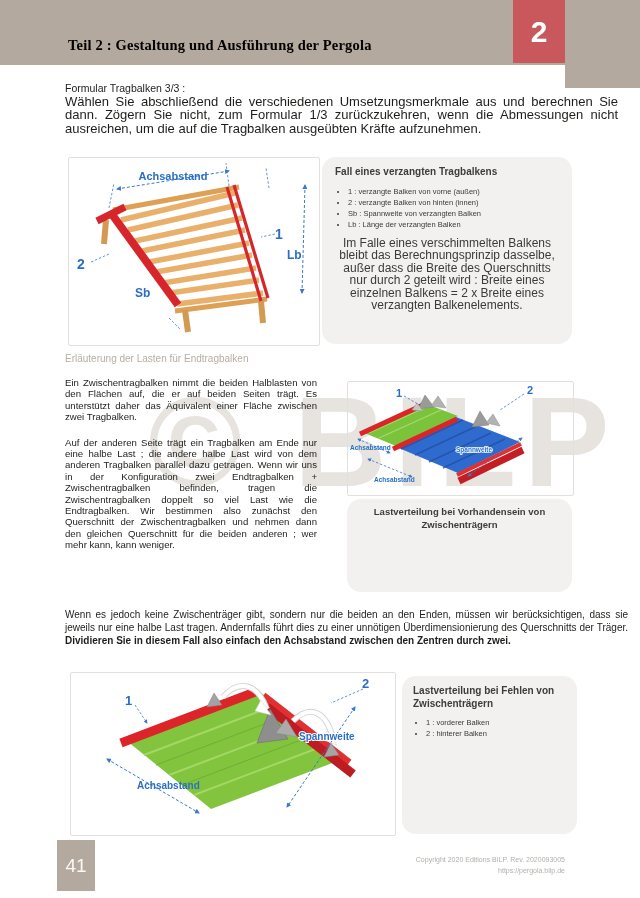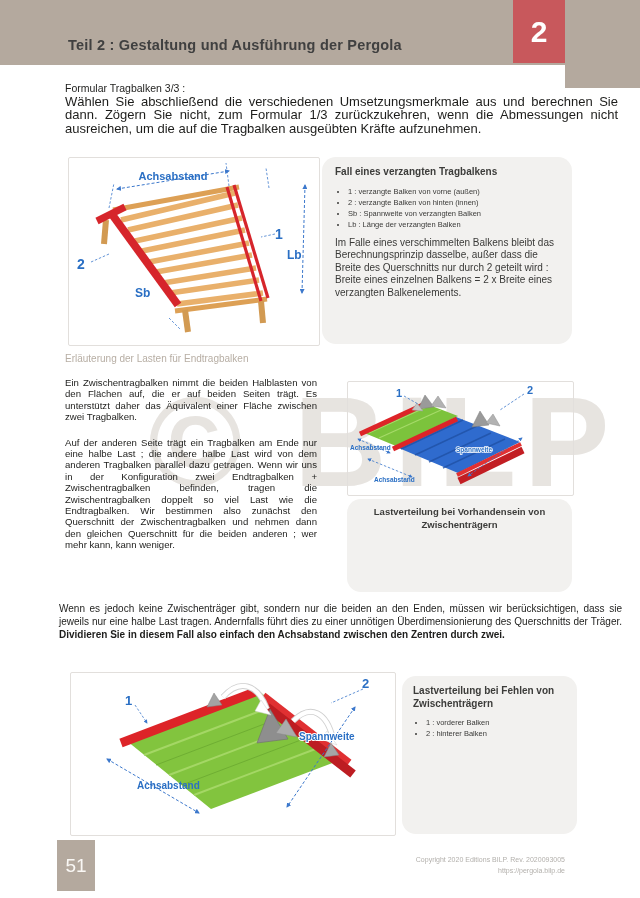--- a/index.html
+++ b/index.html
@@ -4,22 +4,22 @@
 <style>
   html,body{margin:0;padding:0;background:#fff;}
   .page{position:relative;width:640px;height:898px;background:#fff;overflow:hidden;
         font-family:"Liberation Sans",sans-serif;color:#1d1d1b;}
   
   .topbar{position:absolute;left:0;top:0;width:640px;height:65px;background:#b4a99e;z-index:3;}
   .corner-block{position:absolute;left:565px;top:0;width:75px;height:88px;background:#b4a99e;z-index:3;}
   .chapter-badge{position:absolute;left:513px;top:0;width:52px;height:63px;background:#c8585c;z-index:4;
         display:flex;align-items:center;justify-content:center;}
   .chapter-badge span{color:#fff;font-size:30px;font-weight:bold;}
-  .page-title{position:absolute;left:68px;top:37px;z-index:4;margin:0;color:#404040;
-        font-size:14.5px;font-weight:bold;letter-spacing:.2px;}
+  .page-title{position:absolute;left:68px;top:37px;z-index:4;margin:0;color:#000000;
+        font-size:14.5px;font-weight:bold;letter-spacing:.2px;font-family:Liberation Serif, serif;}
   
   .watermark{position:absolute;left:148px;top:368px;z-index:2;font-size:128px;font-weight:bold;
         letter-spacing:8px;color:#e7e4e0;white-space:nowrap;user-select:none;}
   
   .intro{position:absolute;left:65px;top:82px;width:553px;z-index:3;}
   .intro-head{margin:0;font-size:10.5px;font-weight:normal;}
   .intro-body{margin:1px 0 0;font-size:13px;line-height:13.4px;text-align:justify;}
   
   .figbox{position:absolute;border:1px solid #e2dfdc;border-radius:2px;background:transparent;z-index:3;}
   .fig1{left:68px;top:157px;width:250px;height:187px;}
@@ -28,27 +28,27 @@
   .figbox svg{display:block;width:100%;height:100%;}
   .panel{position:absolute;background:#f2f1ef;border-radius:14px;z-index:3;box-sizing:border-box;color:#3a3a38;}
   .panel1{left:322px;top:157px;width:250px;height:187px;padding:9px 13px;}
   .panel2{left:347px;top:499px;width:225px;height:93px;padding:7px 10px;}
   .panel3{left:402px;top:676px;width:175px;height:158px;padding:9px 11px;}
   .panel h3{margin:0;font-size:10px;line-height:12.5px;color:#3c3c3a;}
   .panel2 h3{text-align:center;font-size:9.5px;}
   .panel ul{margin:7px 0 0;padding-left:13px;font-size:7.5px;line-height:11px;}
   .panel2 ul{font-size:7.2px;line-height:10.5px;margin-top:6px;}
   .panel li{margin:0;padding:0;}
-  .panel p{margin:7px 0 0;font-size:10px;line-height:12.6px;}
+  .panel p{margin:7px 0 0;font-size:12px;line-height:12.6px;text-align:center;}
   
   .sec-head{position:absolute;left:65px;top:353px;margin:0;z-index:3;
         font-size:10px;font-weight:normal;color:#b7aea4;}
   .col-text{position:absolute;left:65px;top:377px;width:252px;z-index:3;}
   .col-text p{margin:0 0 14px;font-size:9.6px;line-height:11.4px;text-align:justify;}
-  .para3{position:absolute;left:57px;top:600px;width:563px;z-index:3;margin:2px;
+  .para3{position:absolute;left:57px;top:600px;width:563px;z-index:3;margin:8px;
         font-size:10px;line-height:13.2px;text-align:justify;}
   .para3 strong{font-weight:bold;}
   
   .pagenum-box{position:absolute;left:57px;top:840px;width:38px;height:51px;background:#b4a99e;z-index:3;
         display:flex;align-items:center;justify-content:center;}
   .pagenum-box span{color:#faf8f5;font-size:19px;}
   .copyright{position:absolute;right:75px;top:855px;z-index:3;text-align:right;
         font-size:7px;line-height:10.5px;color:#b3b0ac;}
   .copyright a{color:#b3b0ac;text-decoration:none;display:block;}
   
@@ -255,20 +255,20 @@
 
   <aside class="panel panel3">
     <h3>Lastverteilung bei Fehlen von Zwischenträgern</h3>
     <ul>
       <li>1 : vorderer Balken</li>
       <li>2 : hinterer Balken</li>
     </ul>
   </aside>
 
   <div class="pagenum-box">
-    <span>51</span>
+    <span>41</span>
   </div>
   <div class="copyright">
     <div>Copyright 2020 Editions BILP. Rev. 2020093005</div>
     <a href="#">https://pergola.bilp.de</a>
   </div>
 
 </div>
 
 </body></html>

